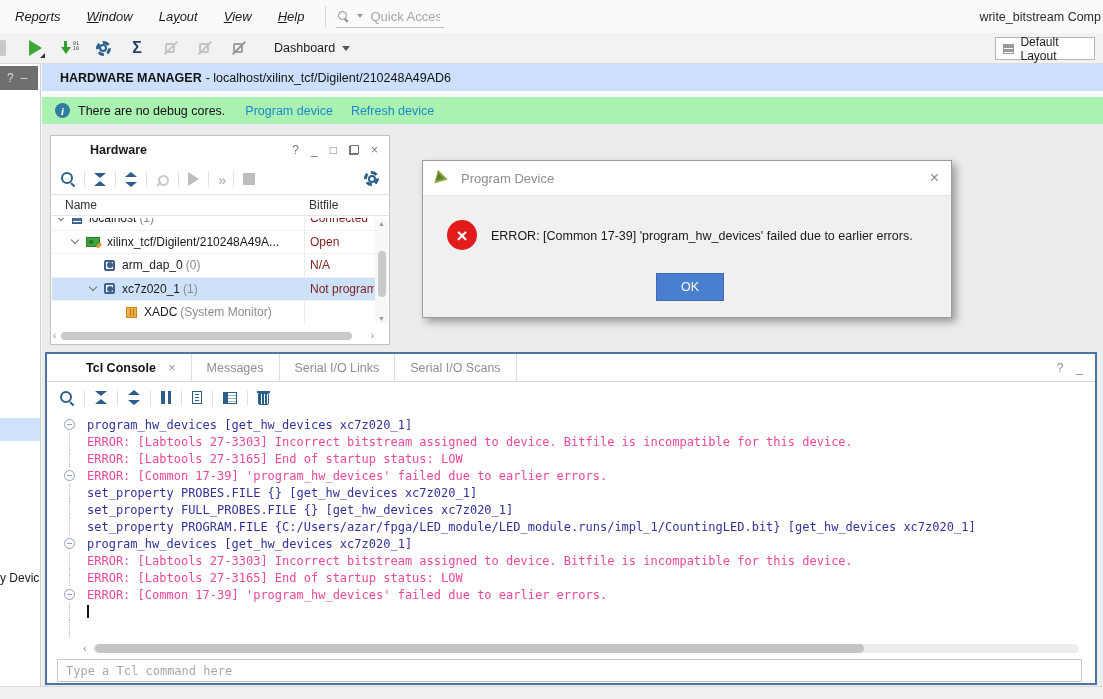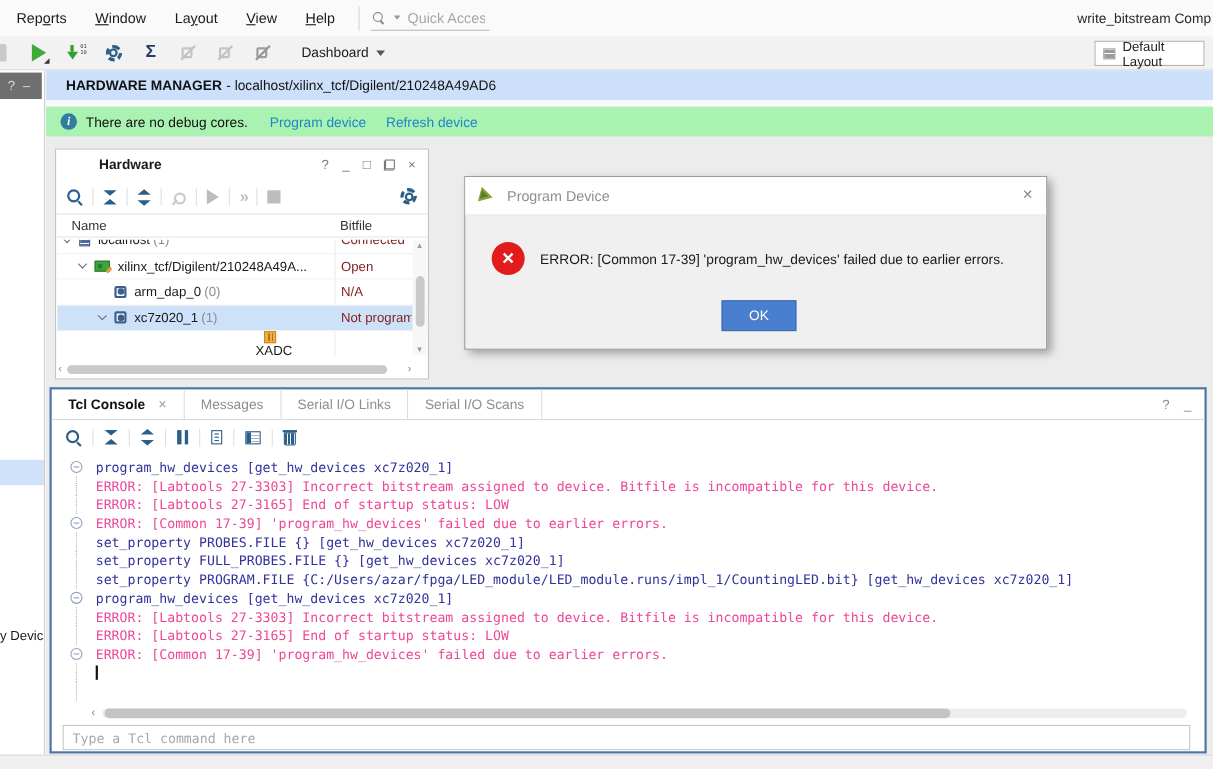--- a/index.html
+++ b/index.html
@@ -161,21 +161,21 @@
   .tcl-input::placeholder { color:#a8a8a8; }
 
   .statusbar { position:absolute; left:0; bottom:0; width:100%; height:13px; background:#f0f0f0; border-top:1px solid #dadada; }
 </style>
 </head>
 <body>
 
 <div id="app">
 
   <div class="menubar">
-    <span style="display:flex;">
+    <span style="display:flex;font-style:italic;">
         <span class="menu-item">Rep<u>o</u>rts</span>
         <span class="menu-item"><u>W</u>indow</span>
         <span class="menu-item">La<u>y</u>out</span>
         <span class="menu-item"><u>V</u>iew</span>
         <span class="menu-item"><u>H</u>elp</span>
       </span>
     <span class="mb-sep"></span>
     <span class="quick-access">
       <span class="qa-mag"></span>
       <span class="qa-caret"></span>
@@ -318,21 +318,21 @@
           <div class="hw-row selected">
             <div class="hw-name-cell" style="padding-left: 36px;">
               <span class="chev"></span>
               <span class="tree-icon ti-chip"></span>
               <span class="hw-name">xc7z020_1</span>
               <span class="hw-suffix">(1)</span>
             </div>
             <div class="hw-status-cell">Not programmed</div>
           </div>
           <div class="hw-row">
-            <div class="hw-name-cell" style="padding-left: 58px; flex-direction: column;">
+            <div class="hw-name-cell" style="padding-left: 58px;">
               <span class="chev-sp"></span>
               <span class="tree-icon ti-xadc"></span>
               <span class="hw-name">XADC</span>
               <span class="hw-suffix">(System Monitor)</span>
             </div>
             <div class="hw-status-cell"></div>
           </div>
         </div>
     </div>
     <div class="hw-vscroll">
@@ -355,21 +355,21 @@
     </div>
     <div class="dlg-body">
       <span class="err-icon">×</span>
       <span class="dlg-msg">ERROR: [Common 17-39] 'program_hw_devices' failed due to earlier errors.</span>
       <span class="ok-btn">OK</span>
     </div>
   </div>
 
   <div class="console">
     <div class="tabbar">
-      <span style="display:flex;align-items:stretch;">
+      <span style="display:flex;align-items:stretch;padding-left:24px;">
           <div class="tab active">
             <span class="tab-label">Tcl Console</span>
             <span class="tab-close">×</span>
           </div>
           <div class="tab">
             <span class="tab-label">Messages</span>
           </div>
           <div class="tab">
             <span class="tab-label">Serial I/O Links</span>
           </div>

